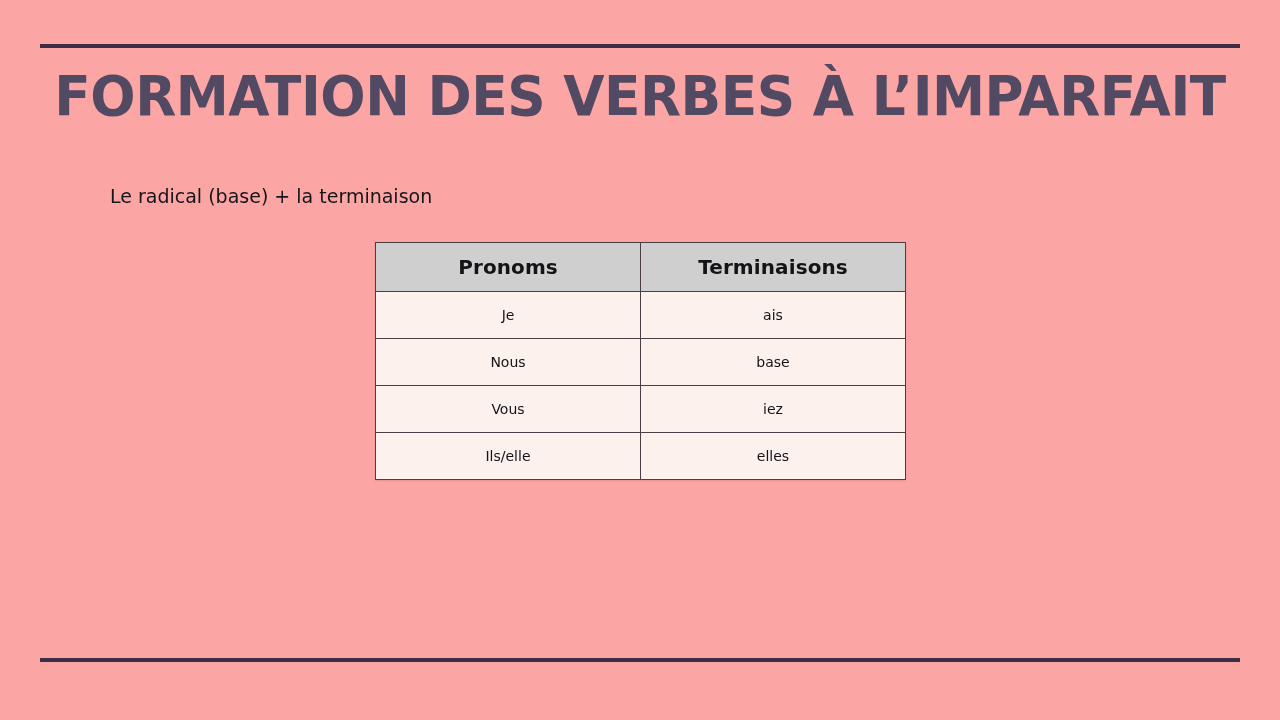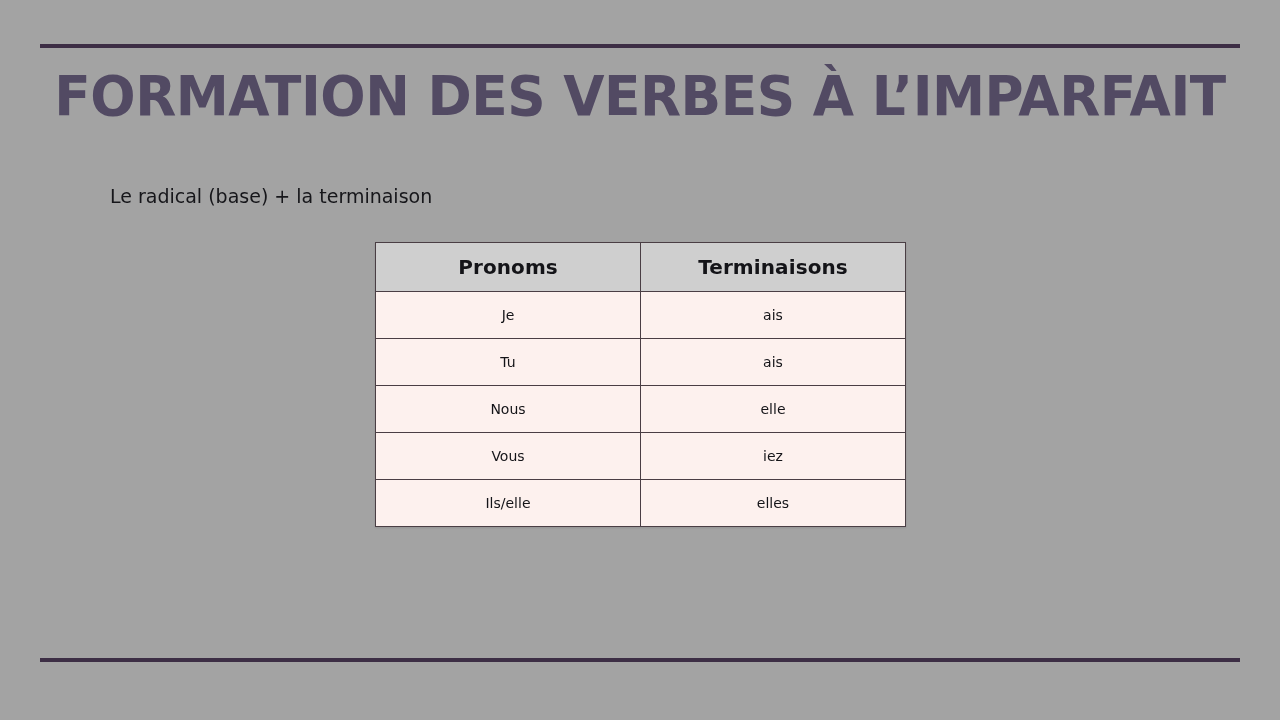--- a/index.html
+++ b/index.html
@@ -15,21 +15,21 @@
     background: #fdf1ee;
     font-family: "DejaVu Sans", sans-serif;
     position: relative;
   }
 
   .slide {
     position: absolute;
     inset: 0;
     width: 1280px;
     height: 720px;
-    background: #a3a3a3;
+    background: #fca5a5;
   }
 
   
   .rule {
     position: absolute;
     left: 40px;
     width: 1200px;
     height: 4px;
     background: #3d2e45;
   }
@@ -133,26 +133,22 @@
           <th>Pronoms</th>
           <th>Terminaisons</th>
         </tr>
       </thead>
       <tbody>
         <tr>
           <td>Je</td>
           <td>ais</td>
         </tr>
         <tr>
-          <td>Tu</td>
-          <td>ais</td>
-        </tr>
-        <tr>
           <td>Nous</td>
-          <td>elle</td>
+          <td>base</td>
         </tr>
         <tr>
           <td>Vous</td>
           <td>iez</td>
         </tr>
         <tr>
           <td>Ils/elle</td>
           <td>elles</td>
         </tr>
       </tbody>

